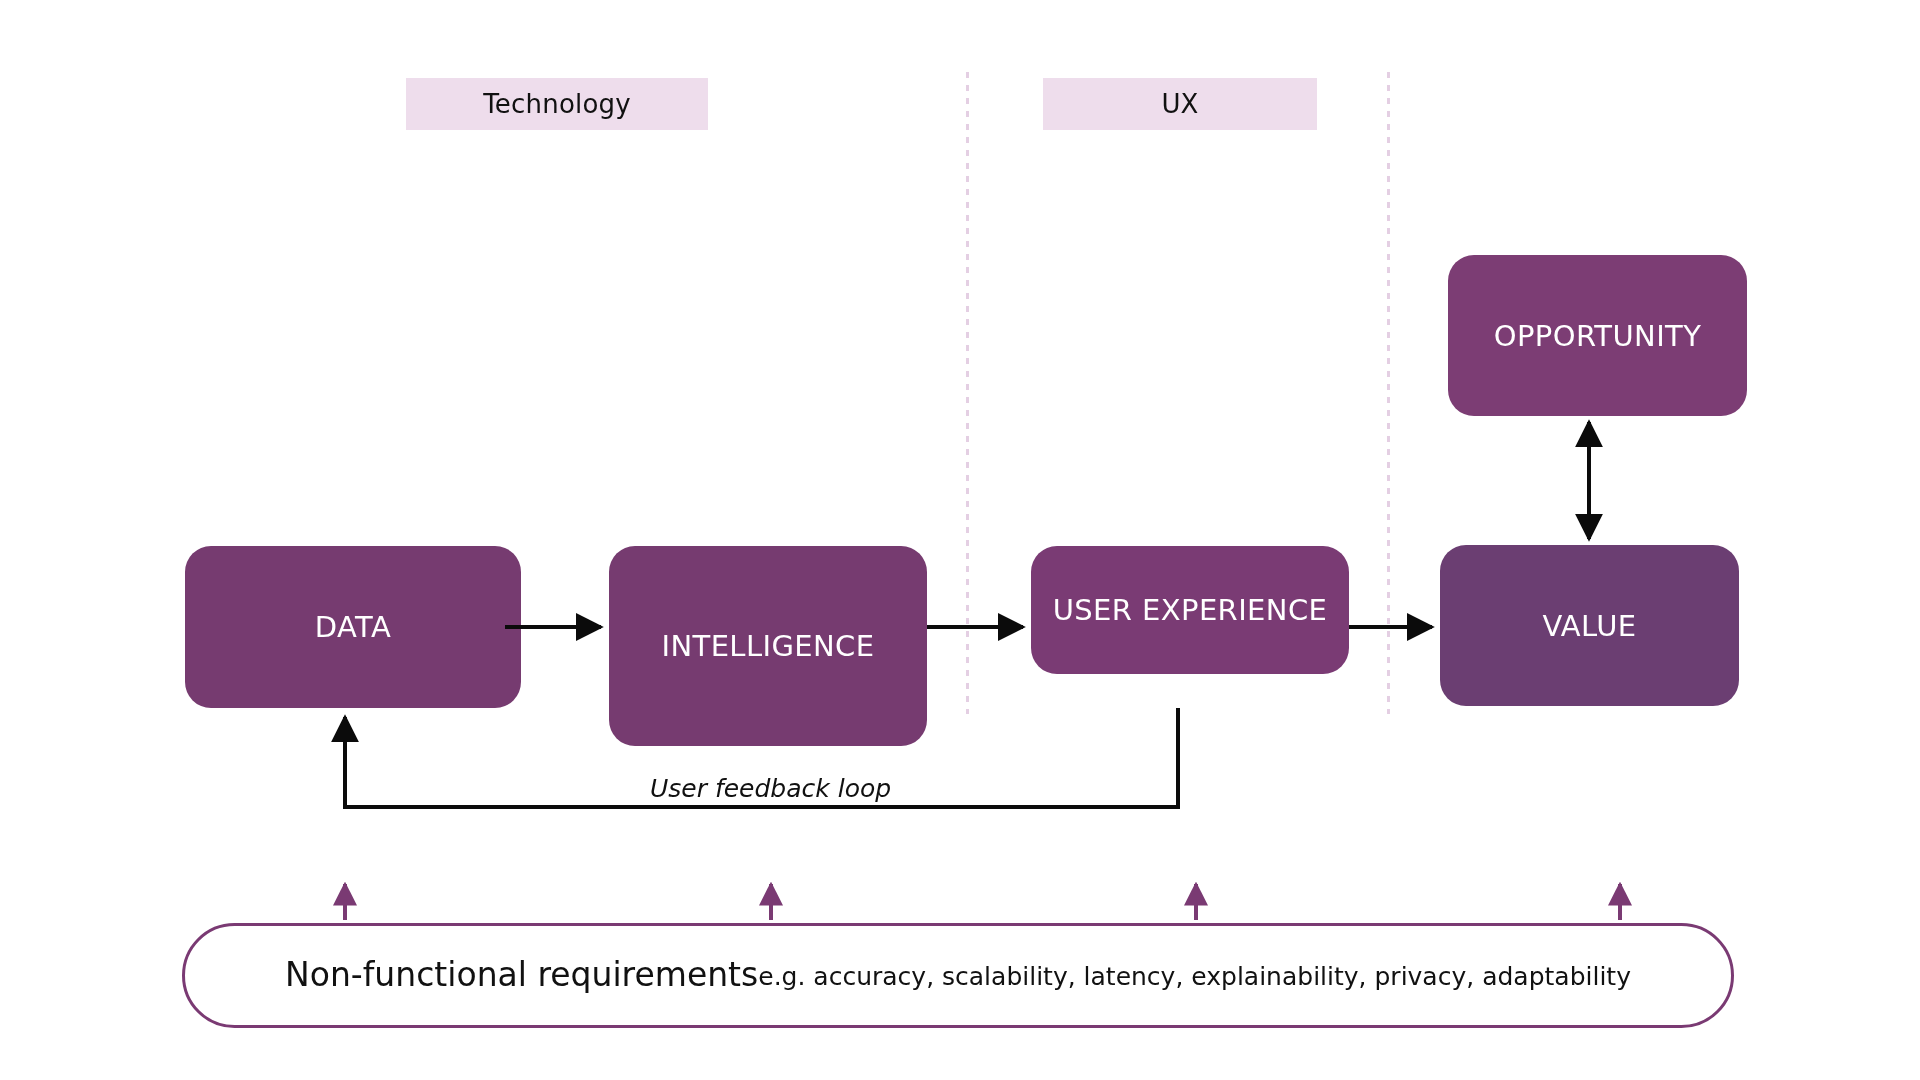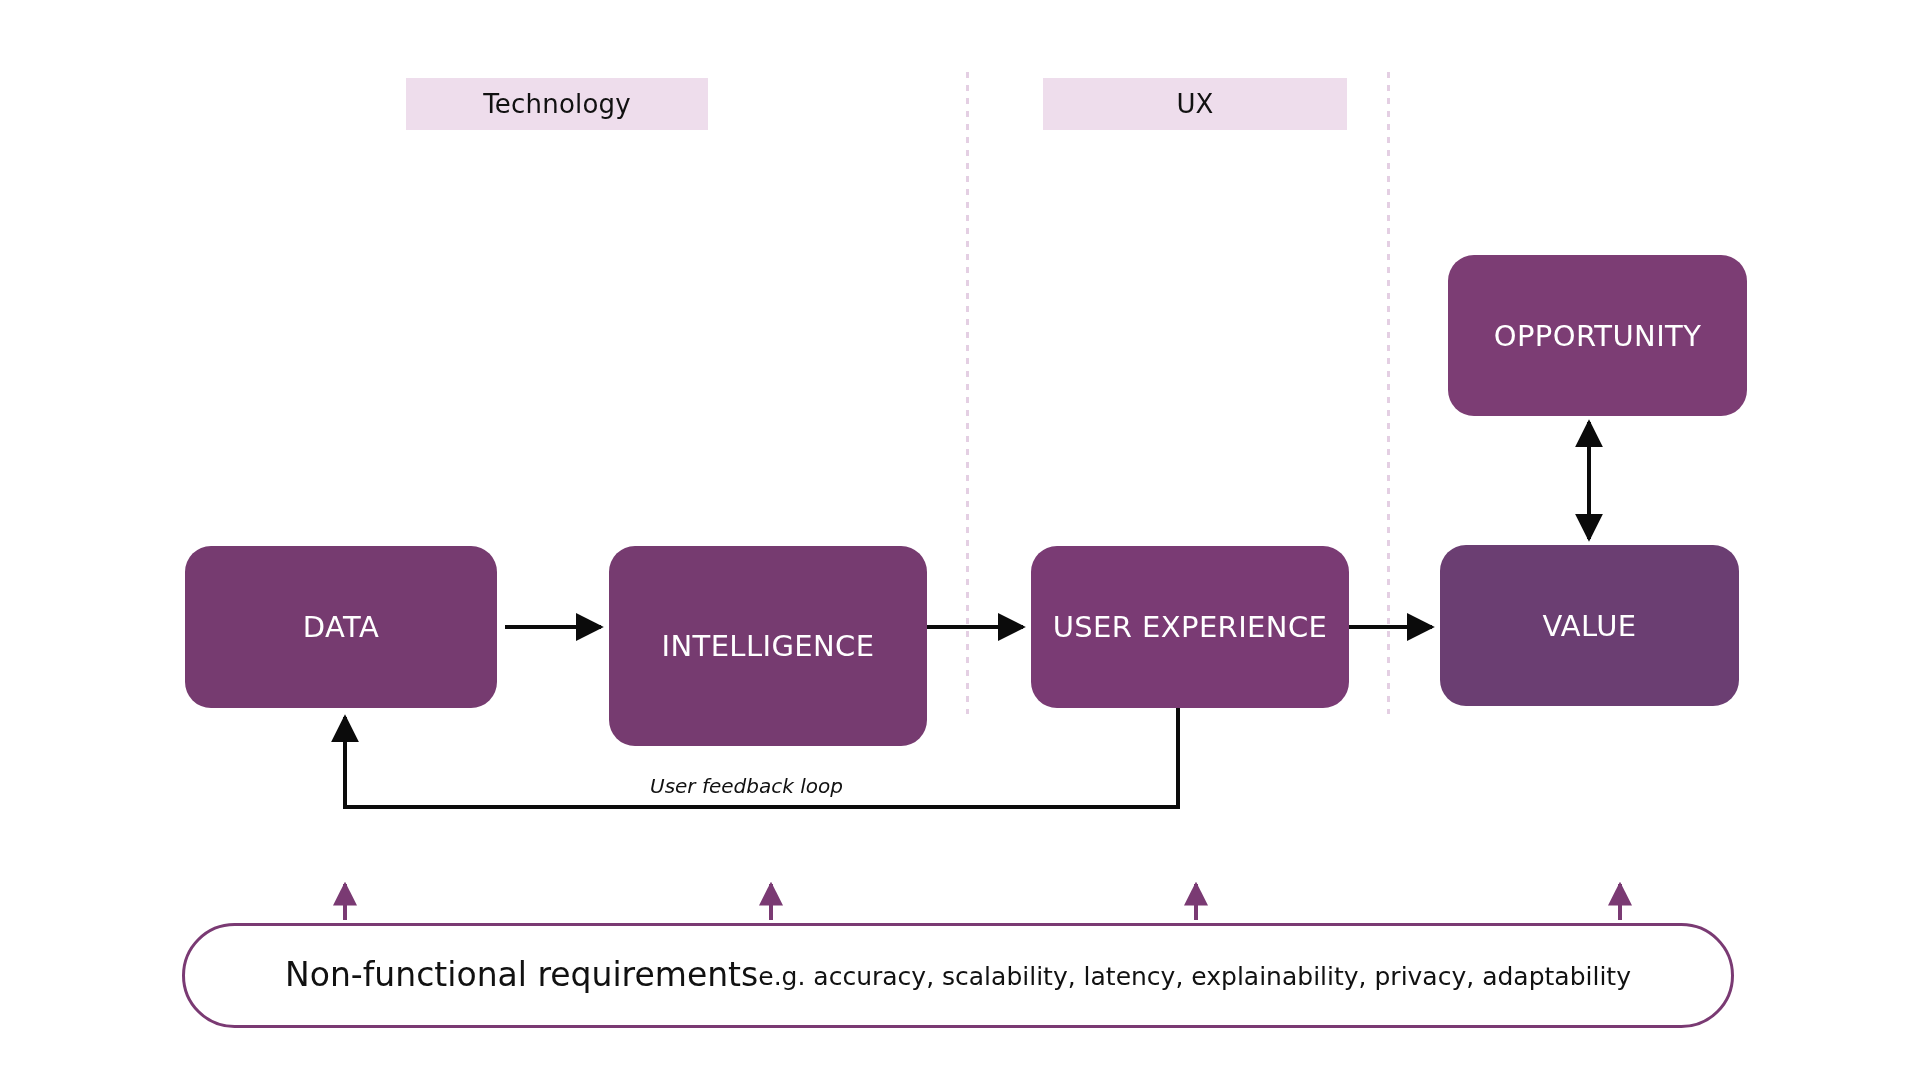--- a/index.html
+++ b/index.html
@@ -28,21 +28,21 @@
     background: #EEDDEC;
     display: flex;
     align-items: center;
     justify-content: center;
     color: #111111;
     font-size: 26px;
     font-weight: 400;
     letter-spacing: 0.2px;
   }
   #banner-technology { left: 406px;  top: 66px; width: 302px; height: 52px; }
-  #banner-ux         { left: 1043px; top: 66px; width: 304px; height: 52px; text-align: center; }
+  #banner-ux         { left: 1043px; top: 66px; width: 274px; height: 52px; text-align: center; }
   #banner-business   { left: 1443px; top: 66px; width: 302px; height: 52px; }
 
   
   .lane-divider {
     position: absolute;
     top: 60px;
     width: 3px;
     height: 642px;
     background-image: linear-gradient(
         to bottom,
@@ -60,23 +60,23 @@
     border-radius: 26px;
     display: flex;
     align-items: center;
     justify-content: center;
     color: #FFFFFF;
     font-size: 29px;
     font-weight: 400;
     letter-spacing: 0.4px;
     white-space: nowrap;
   }
-  #node-data        { left: 185px;  top: 534px; width: 312px; height: 162px; background: #763B70; }
+  #node-data        { left: 185px;  top: 534px; width: 336px; height: 162px; background: #763B70; }
   #node-intelligence{ left: 609px;  top: 534px; width: 318px; height: 200px; background: #763B70; }
-  #node-ux          { left: 1031px; top: 534px; width: 318px; height: 162px; background: #7A3B74; }
+  #node-ux          { left: 1031px; top: 534px; width: 318px; height: 128px; background: #7A3B74; }
   #node-value       { left: 1440px; top: 533px; width: 299px; height: 161px; background: #6B3E72; }
   #node-opportunity { left: 1448px; top: 243px; width: 299px; height: 161px; background: #7C3D74; }
 
   
   #nfr-pill {
     position: absolute;
     left: 182px;
     top: 911px;
     width: 1552px;
     height: 105px;
@@ -99,21 +99,21 @@
     color: #111111;
     line-height: 1.18;
     margin-top: 2px;
   }
 
   
   #feedback-label {
     position: absolute;
     left: 640px;
     top: 762px;
-    font-size: 20px;
+    font-size: 25px;
     font-style: italic;
     color: #111111;
     white-space: nowrap;
   }
 
   svg.overlay {
     position: absolute;
     left: 0; top: 0;
     width: 1920px;
     height: 1080px;

